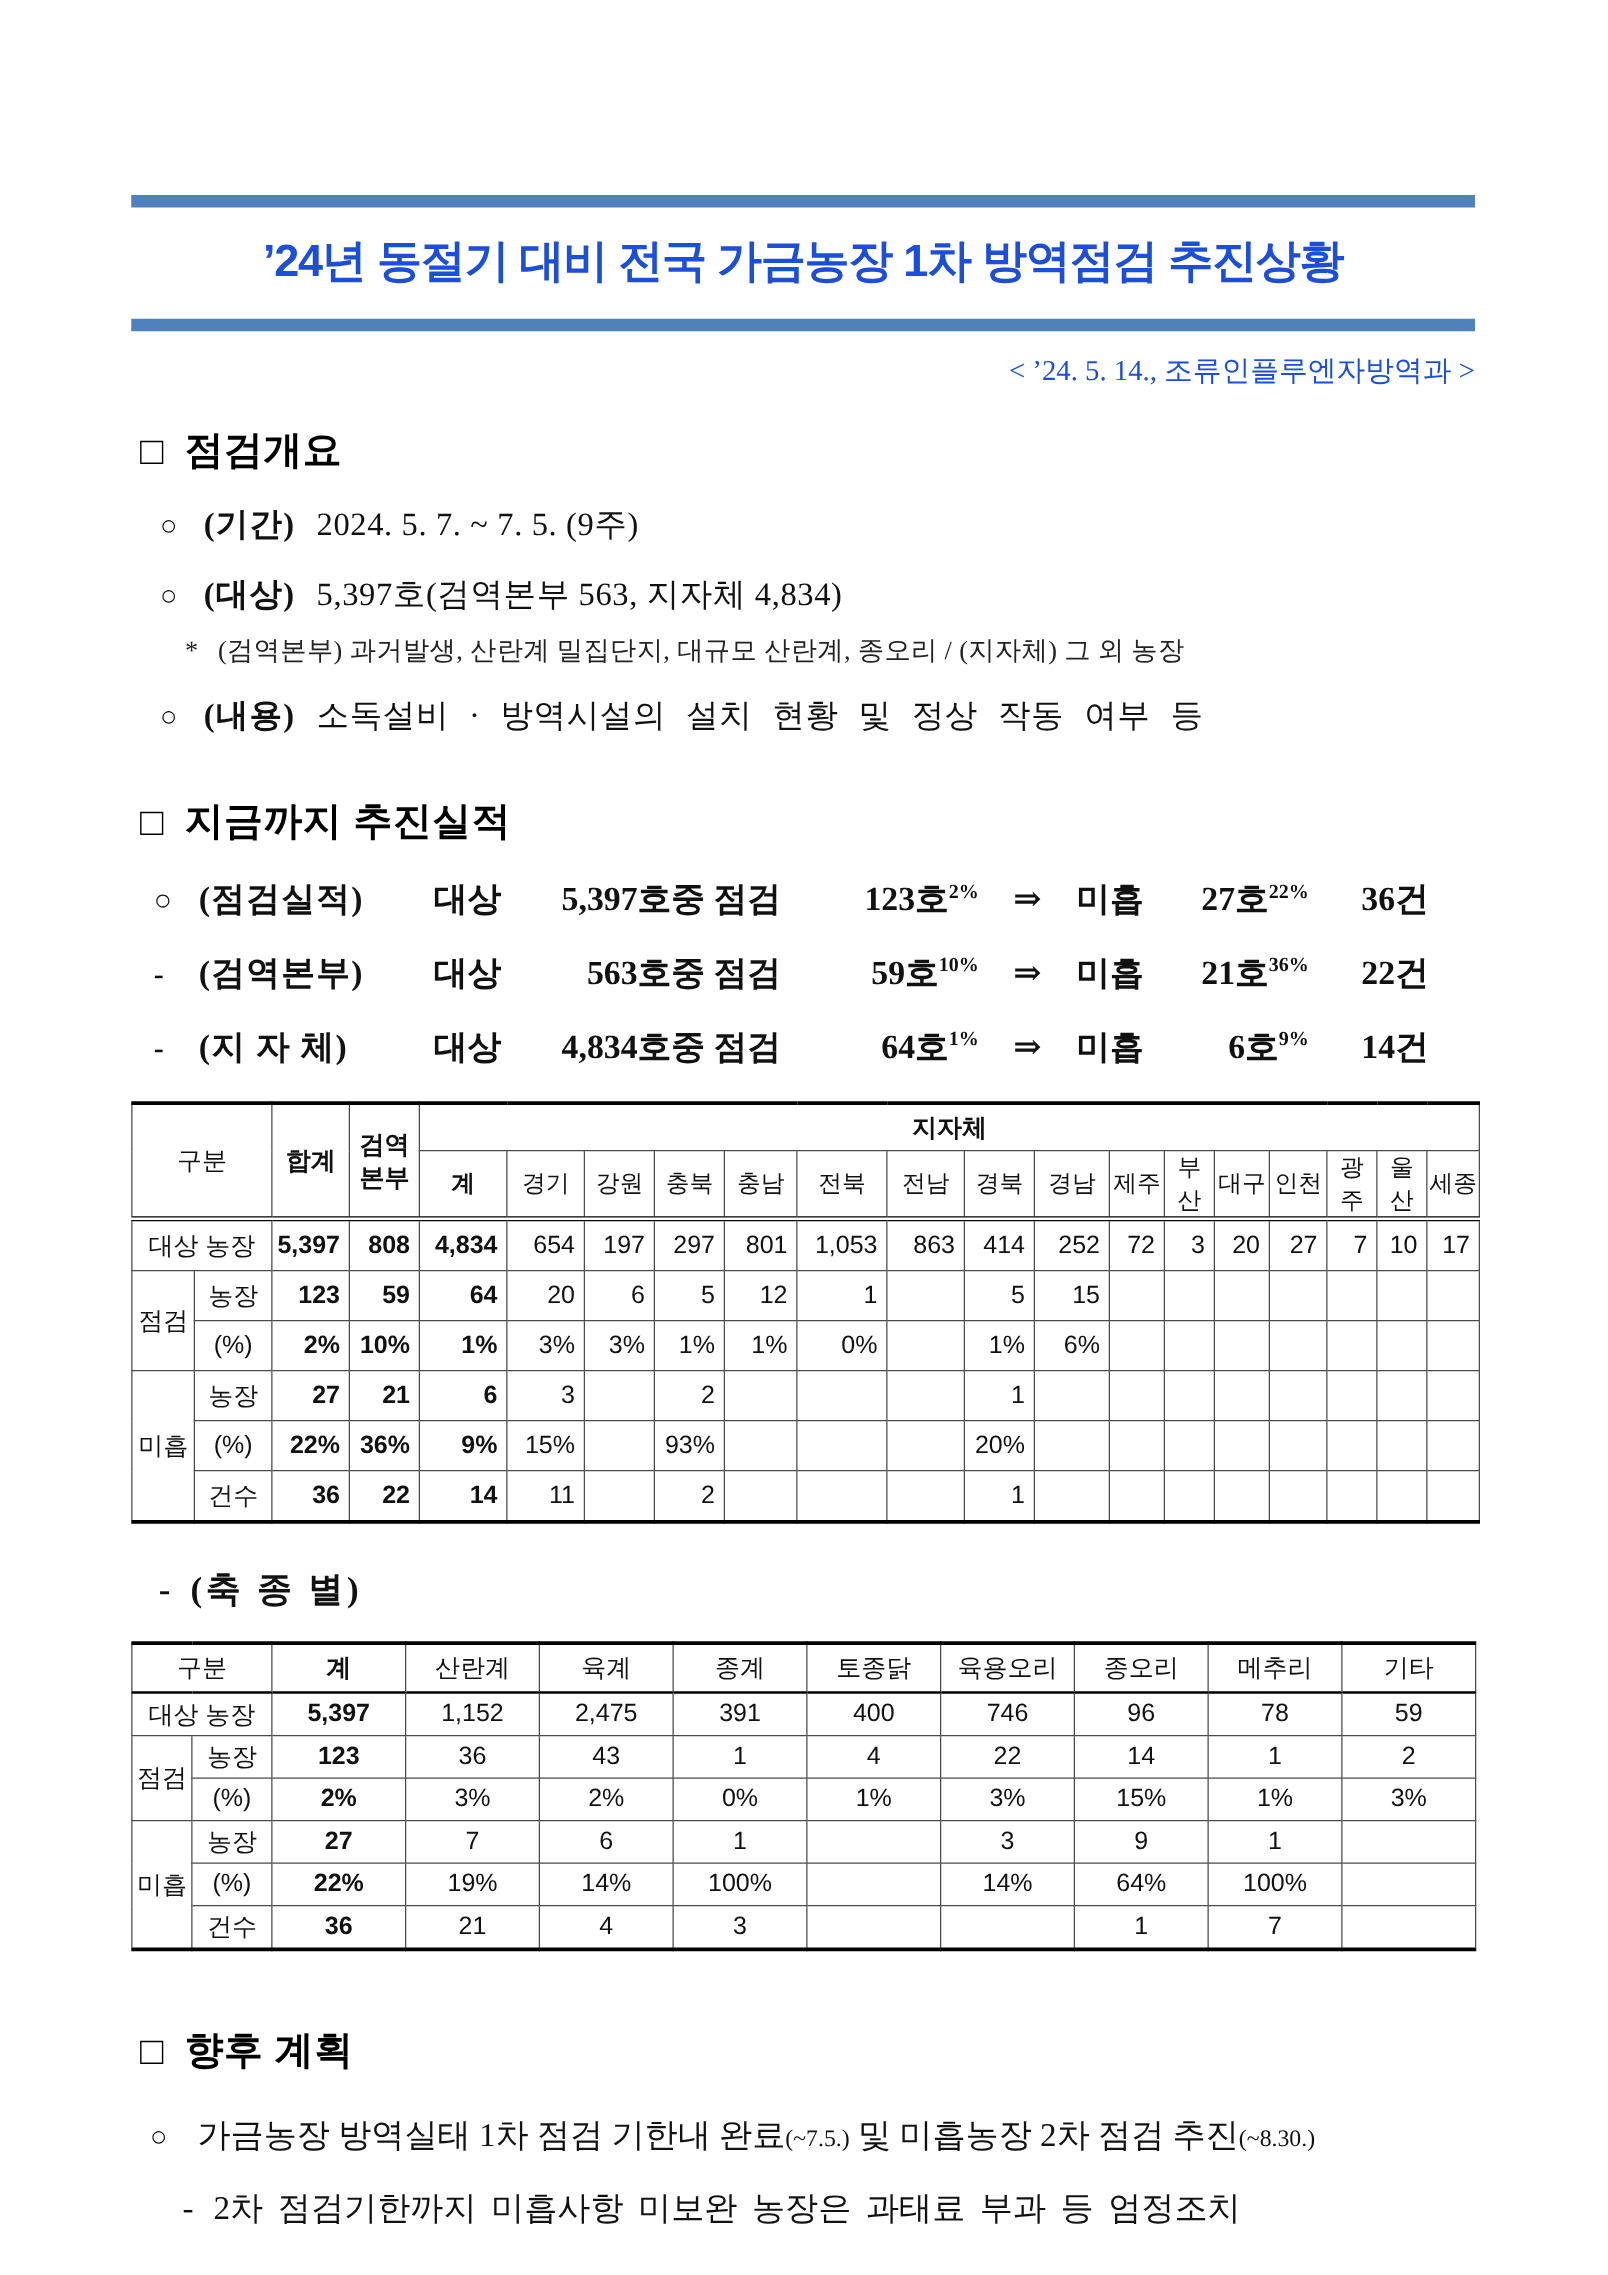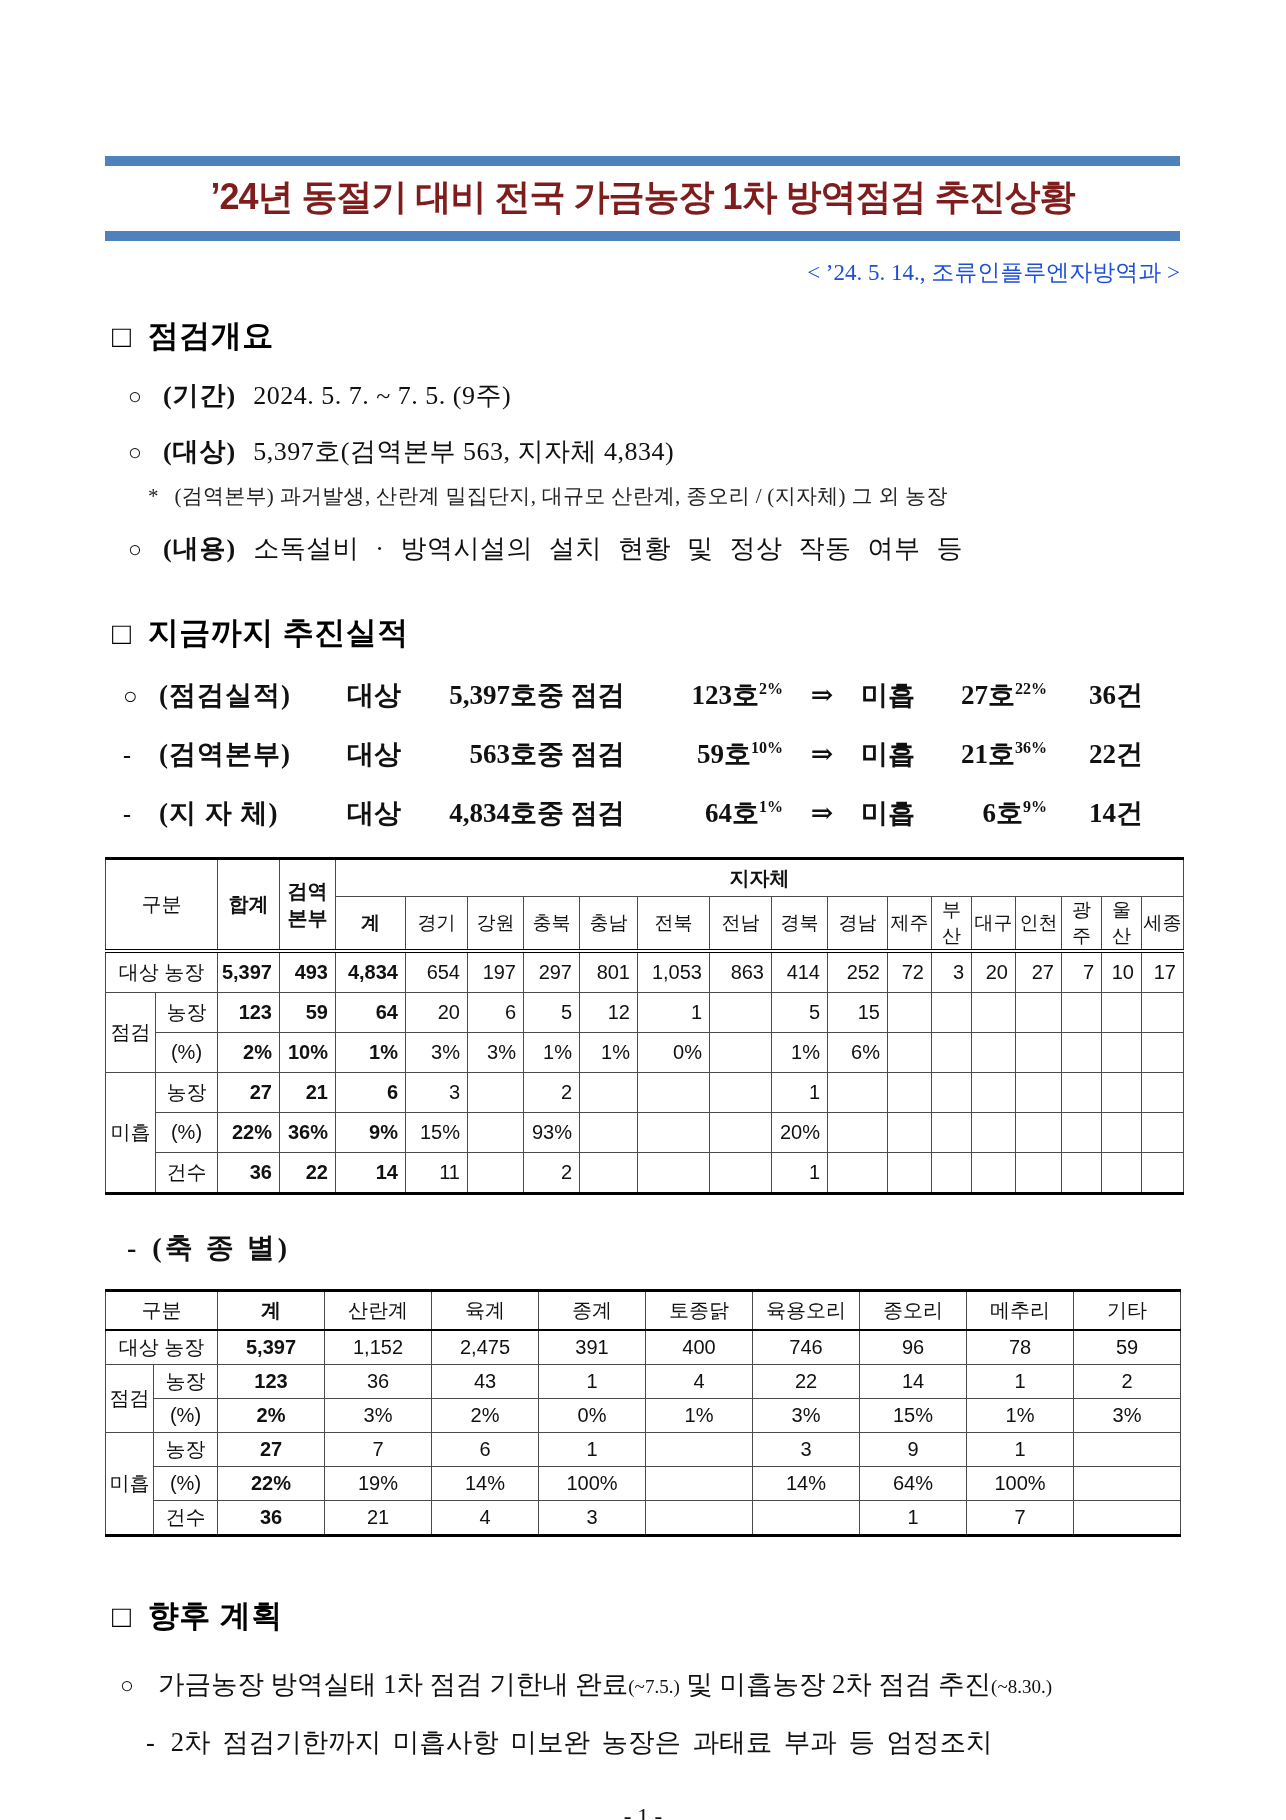--- a/index.html
+++ b/index.html
@@ -9,21 +9,21 @@
   }
   .page { position:relative; width:1286px; height:1820px; }
 
   
   .title-block {
     margin:156px 106px 0 105px;
     border-top:10px solid #4f81bd; border-bottom:10px solid #4f81bd;
     padding:7px 0 9px; text-align:center;
   }
   .title-block h1 {
-    margin:0; font-size:36px; font-weight:800; letter-spacing:-1px; color:#7f1d1d;
+    margin:12px; font-size:36px; font-weight:800; letter-spacing:-1px; color:#1d4ed8;
   }
 
   .date-line {
     margin:16px 106px 0 0; text-align:right; font-size:23px; color:#1d4ed8;
     font-family:"Liberation Serif","DejaVu Serif",serif;
   }
 
   
   .sec-head { display:flex; align-items:center; gap:17px; margin:27px 0 0 112px; }
   .sec-head .sq { font-size:31px; line-height:1; color:#000; }
@@ -238,21 +238,21 @@
           <th>인천</th>
           <th>광주</th>
           <th>울산</th>
           <th>세종</th>
         </tr>
     </thead>
     <tbody>
       <tr>
         <td colspan="2" class="lab">대상 농장</td>
       <td class="b">5,397</td>
-          <td class="b">493</td>
+          <td class="b">808</td>
           <td class="b">4,834</td>
           <td>654</td>
           <td>197</td>
           <td>297</td>
           <td>801</td>
           <td>1,053</td>
           <td>863</td>
           <td>414</td>
           <td>252</td>
           <td>72</td>

